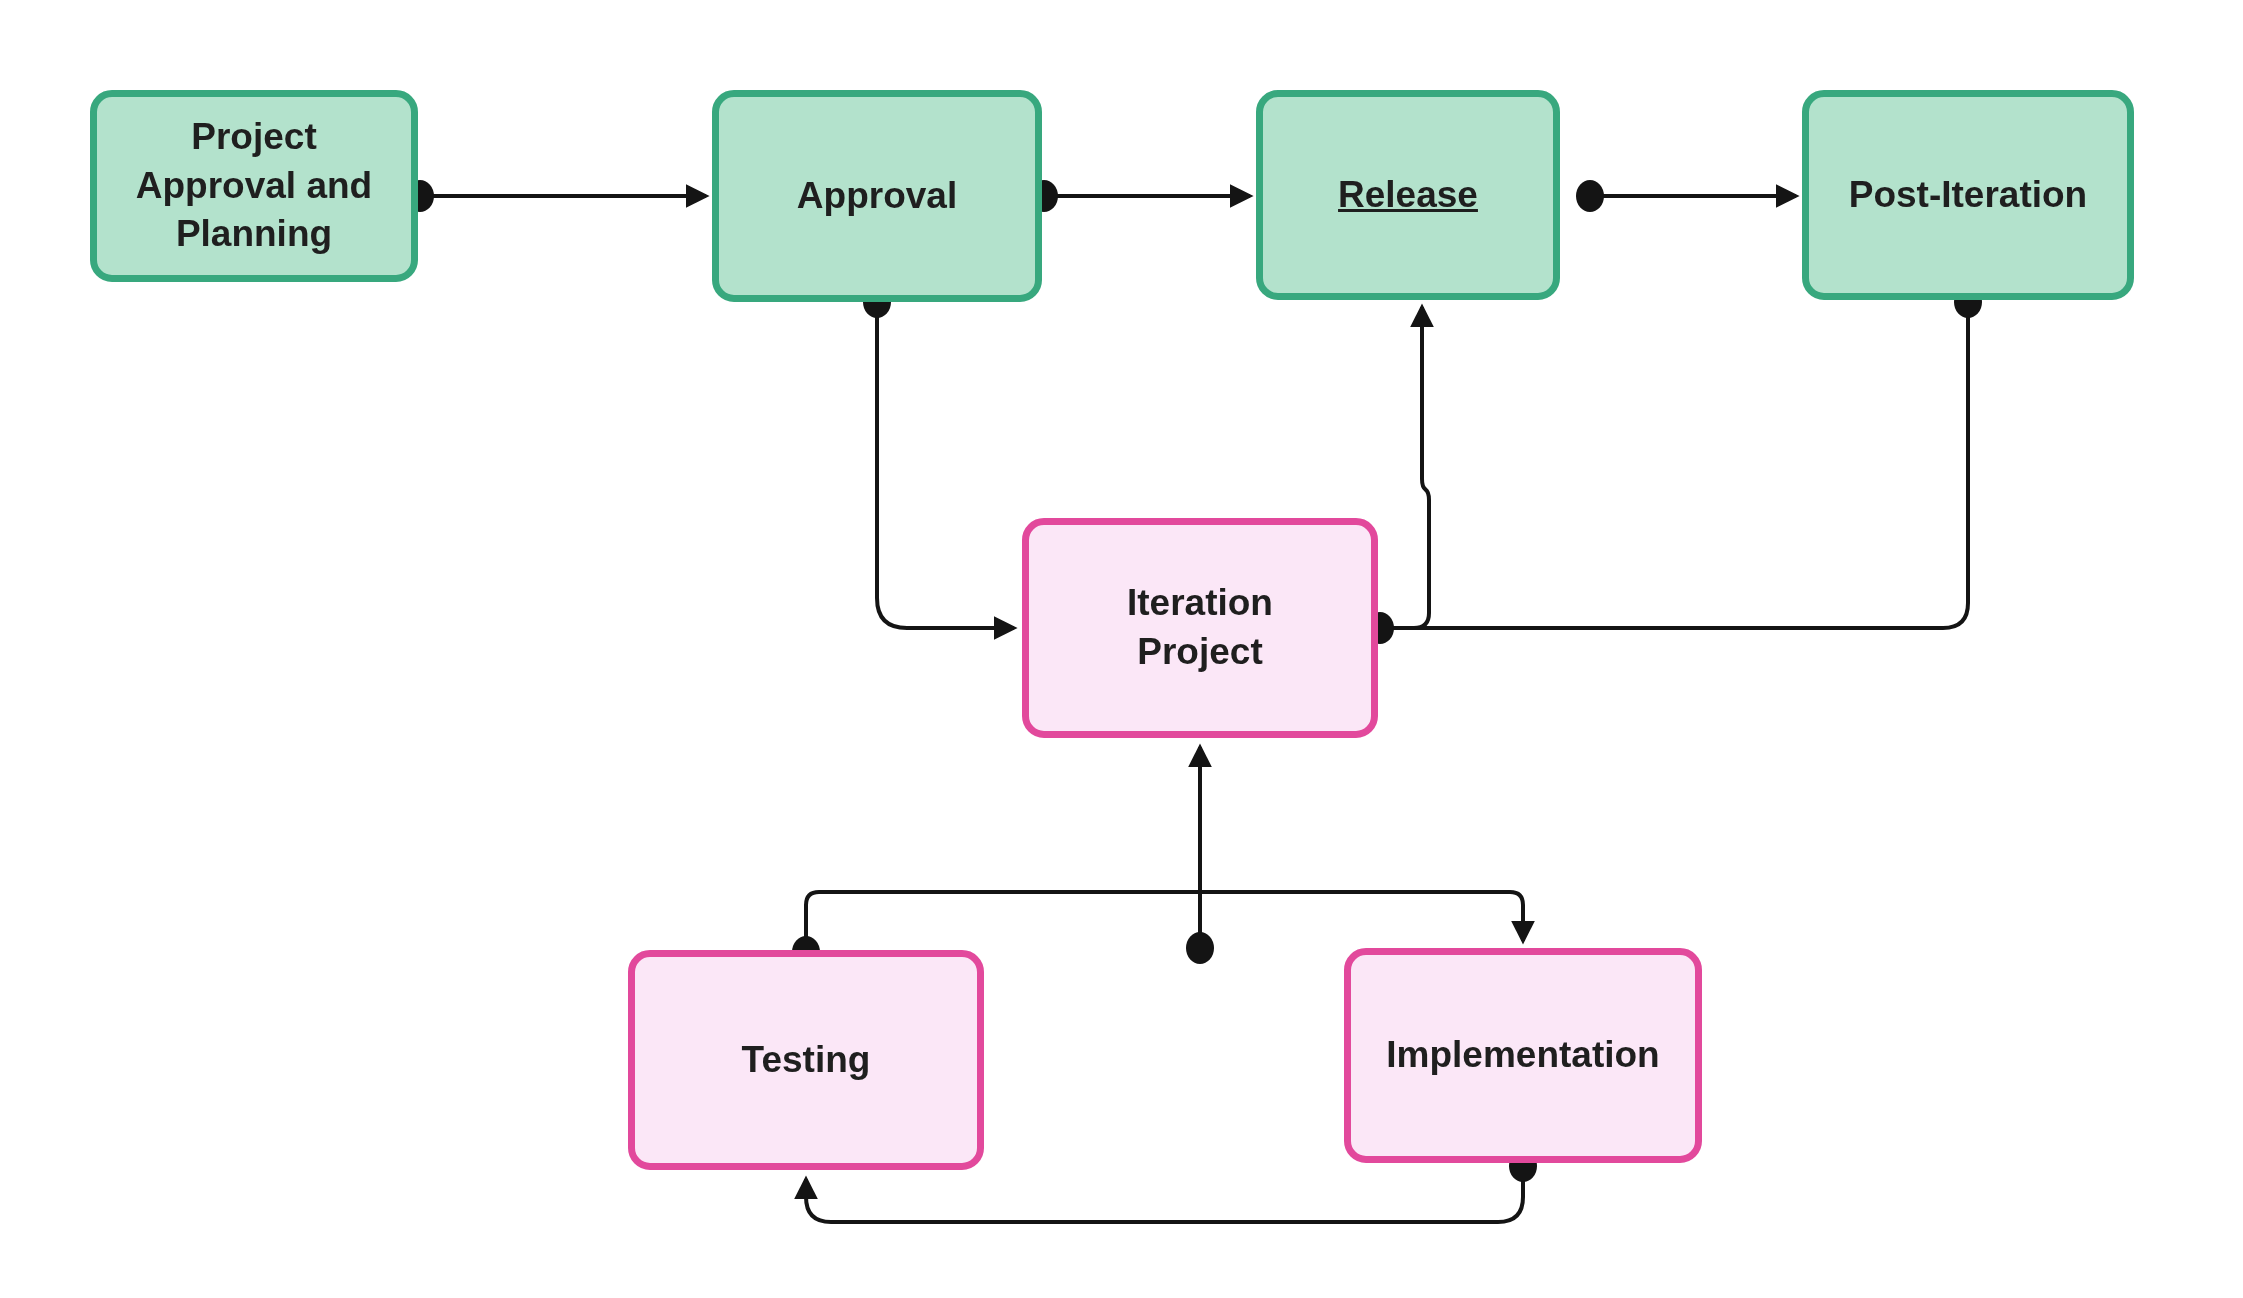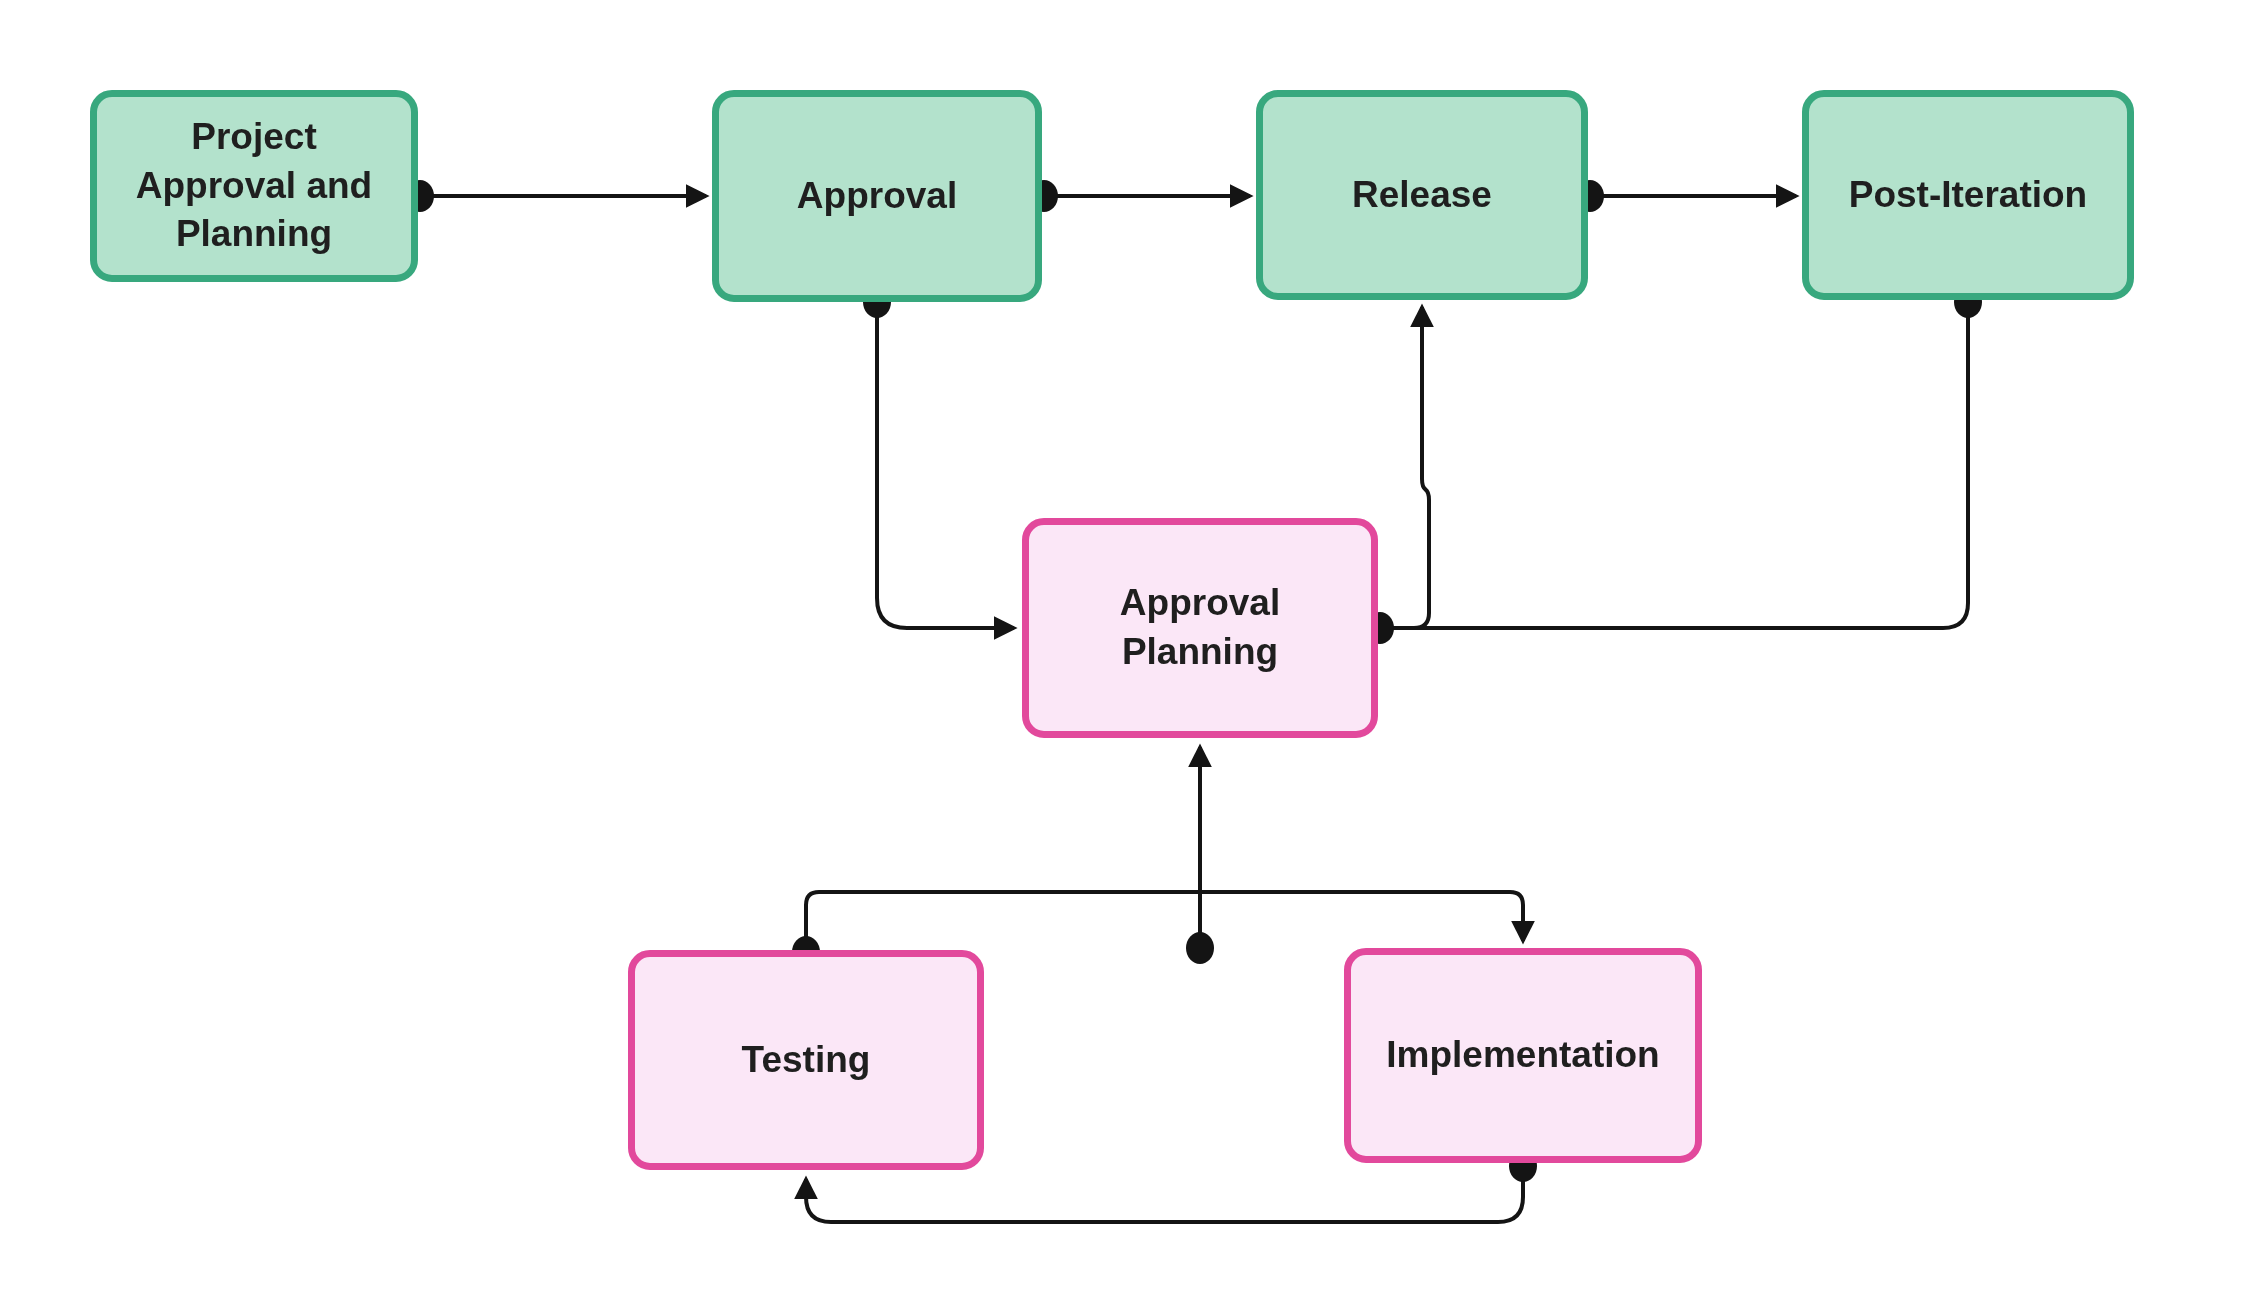--- a/index.html
+++ b/index.html
@@ -16,21 +16,21 @@
   .node{
     position:absolute;display:flex;align-items:center;justify-content:center;
     border-radius:22px;border:7px solid;box-sizing:border-box;
     text-align:center;color:var(--text);font-size:37px;font-weight:600;line-height:1.32;
   }
   .node.green{background:var(--green-fill);border-color:var(--green-border);}
   .node.pink{background:var(--pink-fill);border-color:var(--pink-border);}
   .node .label{display:block;padding:0 28px;}
   #n-project-approval{left:90px;top:90px;width:328px;height:192px;}
   #n-iteration{left:712px;top:90px;width:330px;height:212px;}
-  #n-release{left:1256px;top:90px;width:332px;height:210px;}
+  #n-release{left:1256px;top:90px;width:304px;height:210px;text-decoration:underline;}
   #n-post-iteration{left:1802px;top:90px;width:332px;height:210px;}
   #n-iteration-planning{left:1022px;top:518px;width:356px;height:220px;}
   #n-iteration-planning .label{padding:0 55px;}
   #n-testing{left:628px;top:950px;width:356px;height:220px;}
   #n-implementation{left:1344px;top:948px;width:358px;height:215px;}
 </style>
 </head>
 <body>
 
 <div class="canvas">
@@ -69,21 +69,21 @@
   <div class="node green" id="n-iteration">
     <span class="label">Approval</span>
   </div>
   <div class="node green" id="n-release">
     <span class="label">Release</span>
   </div>
   <div class="node green" id="n-post-iteration">
     <span class="label">Post-Iteration</span>
   </div>
   <div class="node pink" id="n-iteration-planning">
-    <span class="label">Approval Planning</span>
+    <span class="label">Iteration Project</span>
   </div>
   <div class="node pink" id="n-testing">
     <span class="label">Testing</span>
   </div>
   <div class="node pink" id="n-implementation">
     <span class="label">Implementation</span>
   </div>
 
 </div>
 

